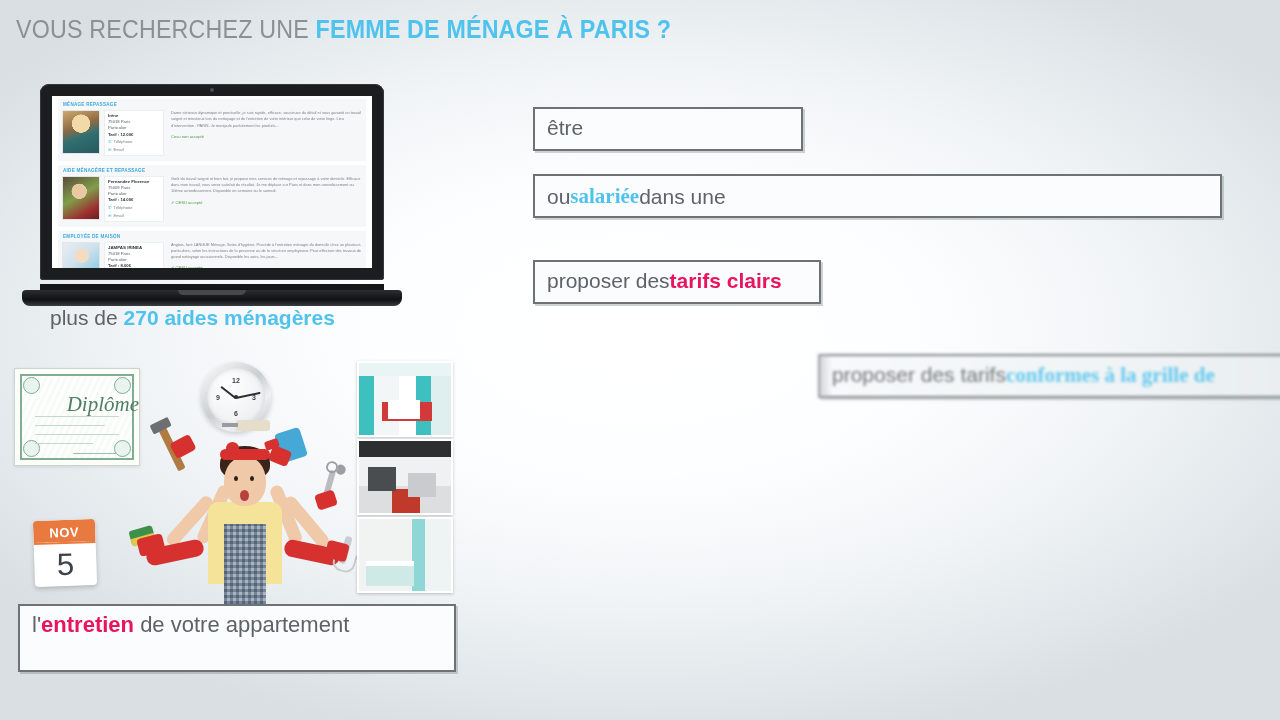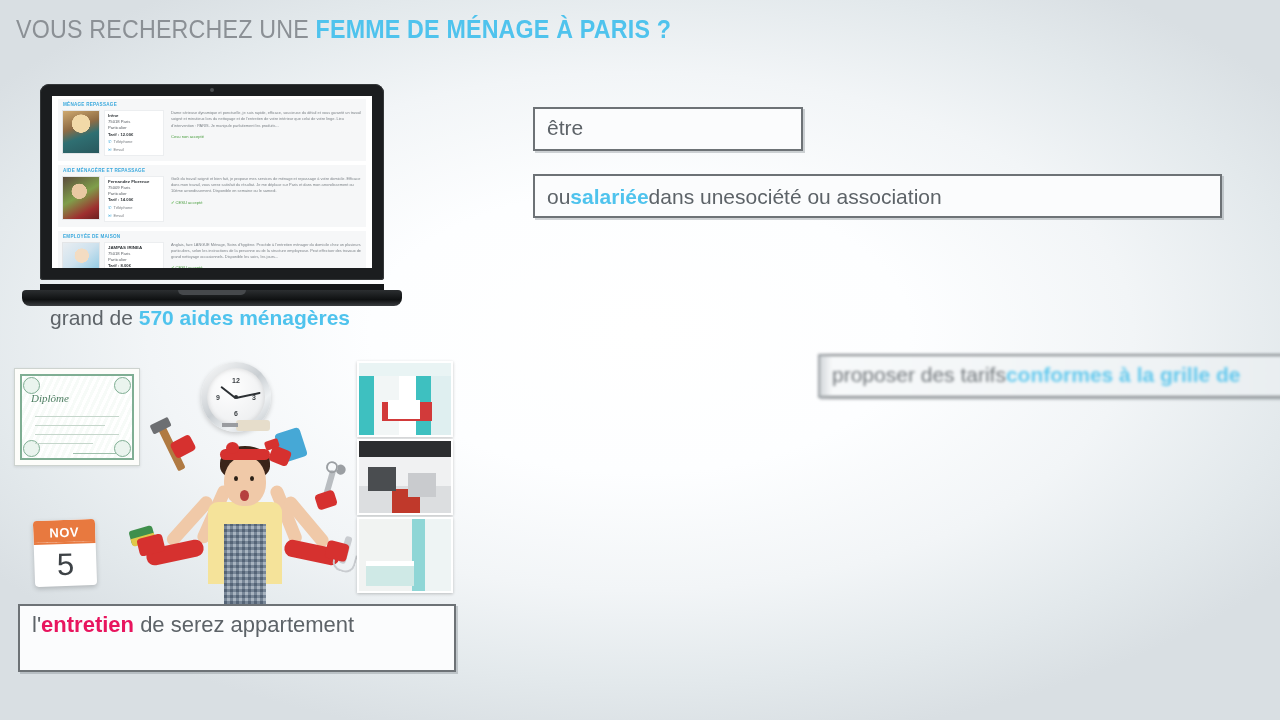--- a/index.html
+++ b/index.html
@@ -30,21 +30,21 @@
     background:#fbfcfd;
     border:2px solid #6d7276;
     box-shadow:2px 2px 0 rgba(120,128,134,.35);
     display:flex;align-items:center;
     padding:5px 12px 7px 12px;
     font-size:21px;color:#5d6368;
     white-space:nowrap;
     box-sizing:border-box;
   }
   .box .pink{color:#e8155e;font-weight:bold;}
-  .box .cyan{color:#4fc3ed;font-weight:bold;}
+  .box .cyan{color:#4fc3ed;font-weight:bold;font-family:Liberation Serif, serif;}
   .box .grey{color:#5d6368;}
 
   #box-auto{left:533px;top:107px;width:270px;height:44px;}
   #box-salariee{left:533px;top:174px;width:689px;height:44px;align-items:flex-end;}
   #box-tarifs{left:533px;top:260px;width:288px;height:44px;}
 
   
   #box-sliding{
     left:818px;top:354px;width:520px;height:44px;
     filter:blur(1.35px);opacity:.88;
@@ -131,23 +131,23 @@
     box-shadow:0 1px 3px rgba(0,0,0,.10);
   }
   #diploma .inner{
     position:absolute;inset:5px;border:2px double #7fae93;
     background:repeating-linear-gradient(115deg,#ffffff 0 3px,#f7fbf8 3px 6px);
   }
   #diploma .corner{position:absolute;width:15px;height:15px;border:1px solid #7fae93;border-radius:50%;background:#eaf4ee;}
   #diploma .c1{left:8px;top:8px;} #diploma .c2{right:8px;top:8px;}
   #diploma .c3{left:8px;bottom:8px;} #diploma .c4{right:8px;bottom:8px;}
   #diploma .title{
-    position:absolute;left:16px;right:0;top:23px;text-align:left;
+    position:absolute;left:8px;right:0;top:23px;text-align:right;
     font-family:"Liberation Serif", serif;font-style:italic;
-    font-size:11px;color:#4f7f63;
+    font-size:21px;color:#4f7f63;
   }
   #diploma .ln{position:absolute;left:20px;right:20px;height:1px;background:#c5d6cb;}
   #diploma .l1{top:47px;} #diploma .l2{top:56px;right:34px;}
   #diploma .l3{top:65px;} #diploma .l4{top:74px;right:46px;}
   #diploma .sig{position:absolute;left:58px;right:22px;top:84px;height:1px;background:#9fc0ac;}
 
   
   #clock{position:absolute;left:201px;top:362px;width:70px;height:70px;}
   #clock .rim{
     position:absolute;inset:0;border-radius:50%;
@@ -332,21 +332,21 @@
           </div>
 
         </div>
       </div>
     </div>
     <div class="hinge"></div>
     <div class="base"></div>
   </div>
 
   <div class="caption">
-    <span>grand de </span><span class="cyan">570 aides ménagères</span>
+    <span>plus de </span><span class="cyan">270 aides ménagères</span>
   </div>
 
   <div id="diploma">
     <div class="inner"></div>
     <div class="corner c1"></div>
     <div class="corner c2"></div>
     <div class="corner c3"></div>
     <div class="corner c4"></div>
     <div class="title">Diplôme</div>
     <div class="ln l1"></div>
@@ -408,29 +408,32 @@
   <div class="shot" id="shot3"></div>
 
   <div class="box" id="box-auto">
     <span class="grey">être </span>
   </div>
 
   <div class="box" id="box-salariee">
     <span class="grey">ou </span>
       <span class="cyan">salariée</span>
       <span class="grey"> dans une </span>
-      <span class="grey"> société ou association</span>
-  </div>
-
+  </div>
+
+  <div class="box" id="box-tarifs">
+    <span class="grey">proposer des </span>
+      <span class="pink">tarifs clairs</span>
+  </div>
 
   <div class="box" id="box-sliding">
     <div class="trail"></div>
     <span class="grey">proposer des tarifs </span>
       <span class="cyan">conformes à la grille de</span>
   </div>
 
   <div class="box" id="box-repassage">
     <div>
-      <span class="grey">l'</span><span class="pink">entretien</span><span class="grey"> de serez appartement</span>
+      <span class="grey">l'</span><span class="pink">entretien</span><span class="grey"> de votre appartement</span>
     </div>
   </div>
 
 </div>
 
 </body></html>

